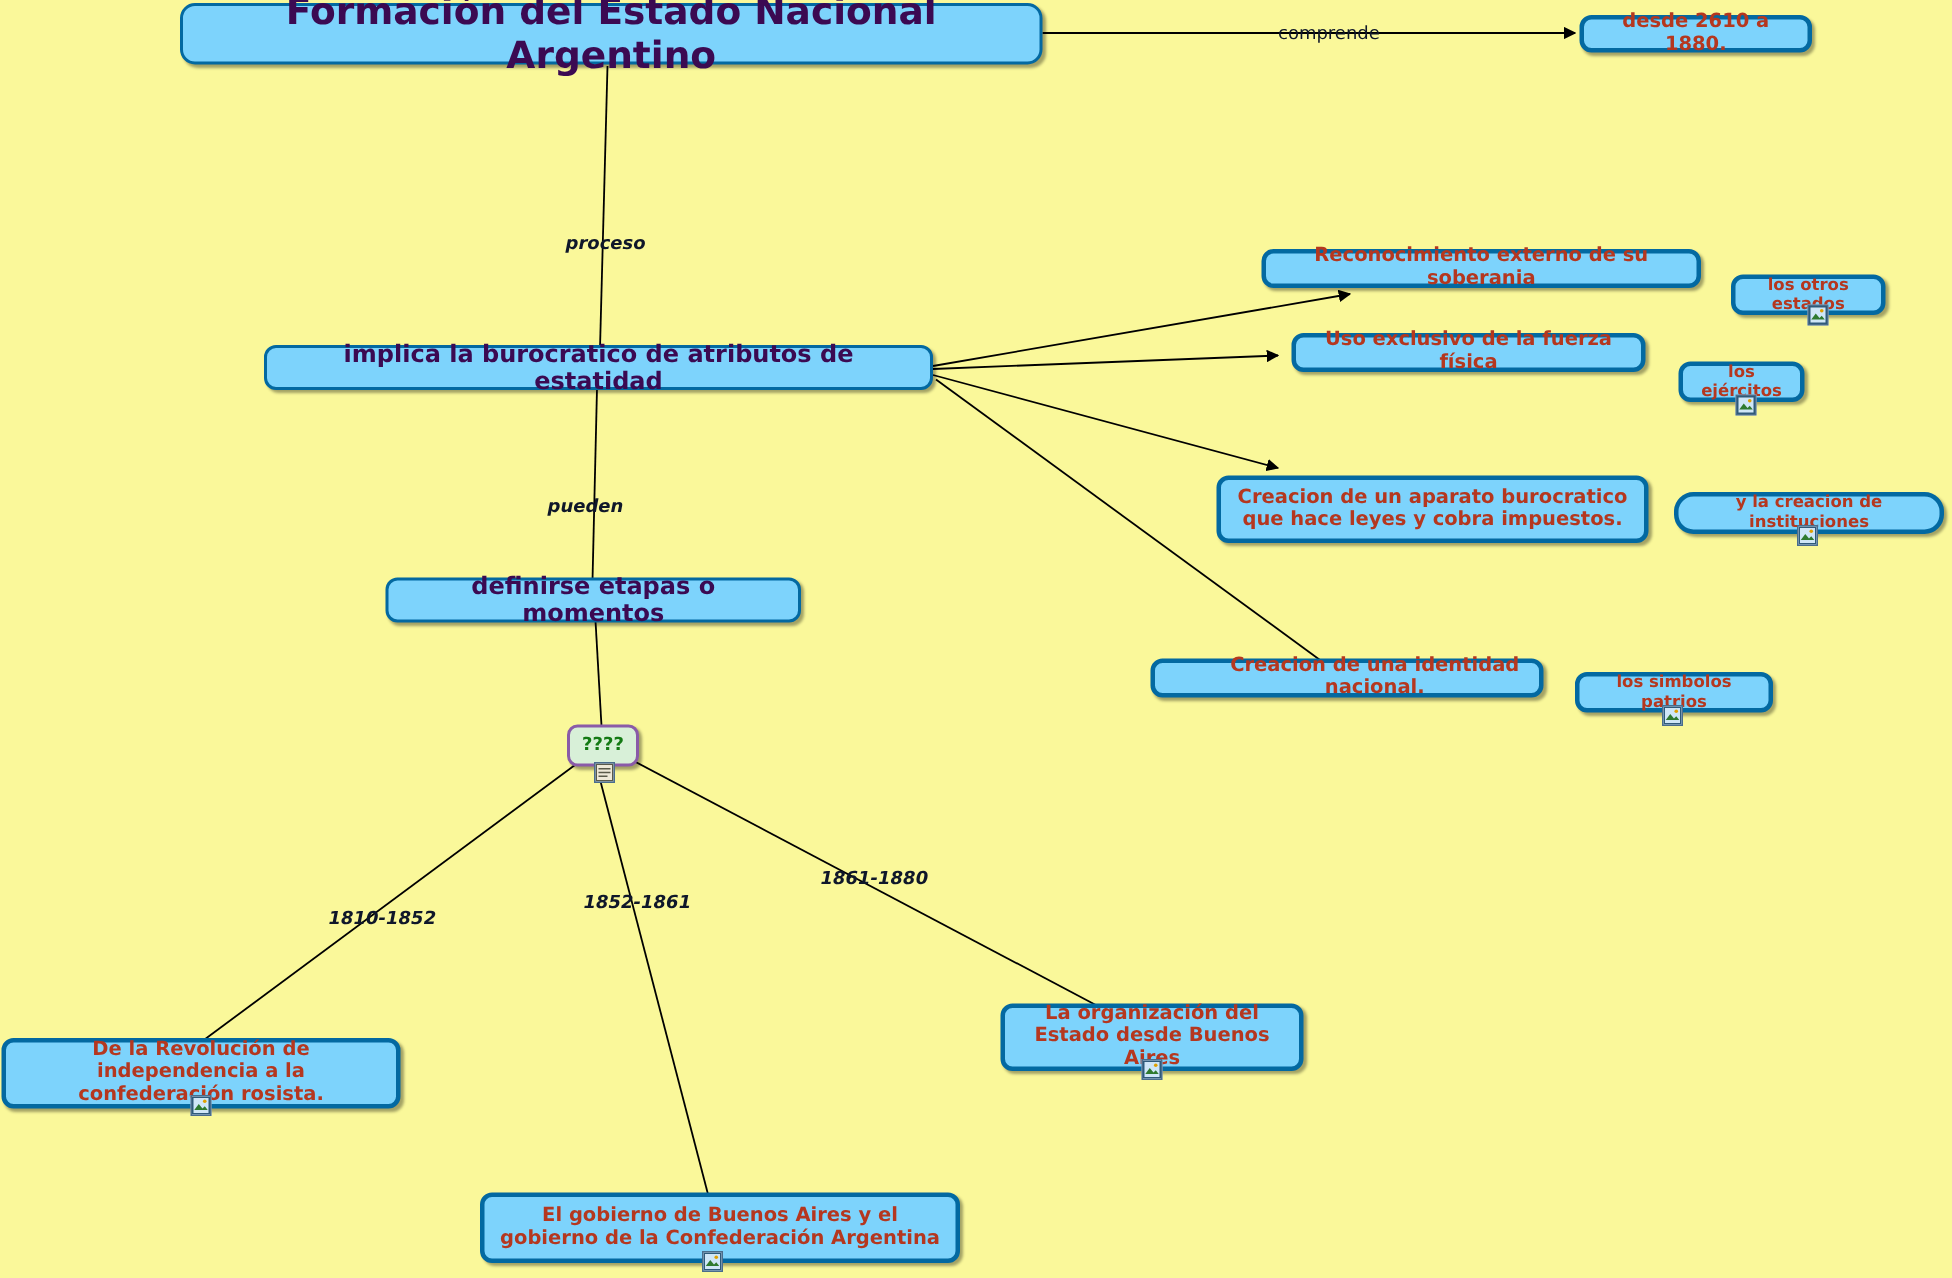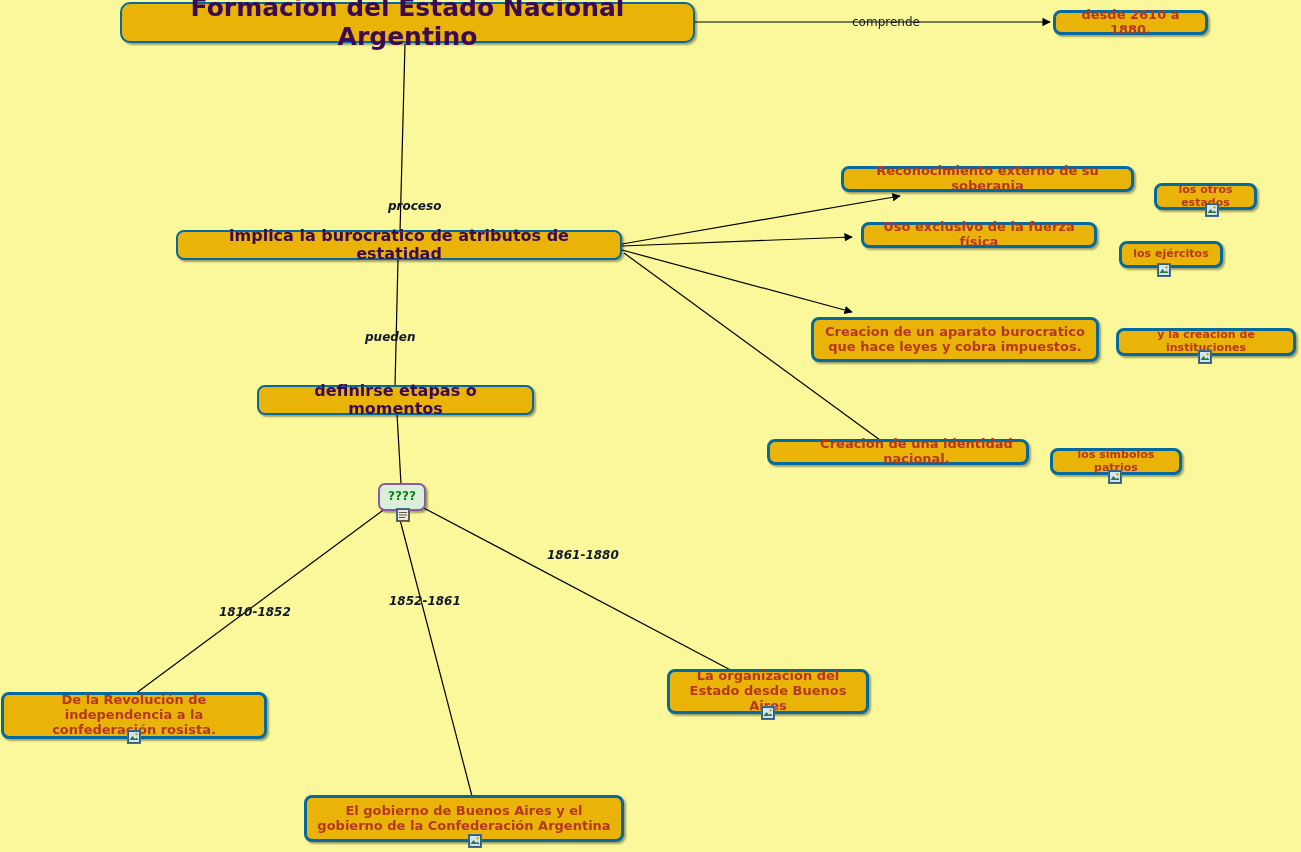--- a/index.html
+++ b/index.html
@@ -19,21 +19,21 @@
     position: absolute;
     left: 0;
     top: 0;
     width: 1301px;
     height: 852px;
     pointer-events: none;
   }
   .node {
     position: absolute;
     box-sizing: border-box;
-    background: #eab308;
+    background: #7dd3fc;
     border: 3px solid #0369a1;
     border-radius: 8px;
     color: #b5371f;
     font-weight: bold;
     text-align: center;
     display: flex;
     align-items: center;
     justify-content: center;
     box-shadow: 2px 2px 2px rgba(0,0,0,0.35);
     line-height: 1.15;
@@ -146,36 +146,36 @@
         <rect x="0.5" y="0.5" width="11" height="11" fill="#cfe6f7" stroke="#2f5a7a"></rect>
         <path d="M1.5 9 L4.5 5 L7 8 L8.5 6.5 L10.5 9 Z" fill="#2f7a2f"></path>
         <circle cx="8.5" cy="3.2" r="1.2" fill="#e0a000"></circle>
       </svg>
   </span>
 
   <div class="node mid" style="left:861px; top:222px; width:236px; height:26px;">
     <span>Uso exclusivo de la fuerza física</span>
   </div>
 
-  <div class="node small" style="left:1119px; top:241px; width:104px; height:27px;">
+  <div class="node small" style="left:1119px; top:241px; width:84px; height:27px;">
     <span>los ejércitos</span>
   </div>
   <span class="img-badge" style="left:1157px; top:263px;">
     <svg width="12" height="12" viewBox="0 0 12 12">
         <rect x="0.5" y="0.5" width="11" height="11" fill="#cfe6f7" stroke="#2f5a7a"></rect>
         <path d="M1.5 9 L4.5 5 L7 8 L8.5 6.5 L10.5 9 Z" fill="#2f7a2f"></path>
         <circle cx="8.5" cy="3.2" r="1.2" fill="#e0a000"></circle>
       </svg>
   </span>
 
   <div class="node mid" style="left:811px; top:317px; width:288px; height:45px;">
     <span>Creacion de un aparato burocratico que hace leyes y cobra impuestos.</span>
   </div>
 
-  <div class="node small" style="left:1116px; top:328px; width:180px; height:28px;">
+  <div class="node small" style="left:1116px; top:328px; width:180px; height:28px;border-radius:13px;">
     <span>y la creacion de instituciones</span>
   </div>
   <span class="img-badge" style="left:1198px; top:350px;">
     <svg width="12" height="12" viewBox="0 0 12 12">
         <rect x="0.5" y="0.5" width="11" height="11" fill="#cfe6f7" stroke="#2f5a7a"></rect>
         <path d="M1.5 9 L4.5 5 L7 8 L8.5 6.5 L10.5 9 Z" fill="#2f7a2f"></path>
         <circle cx="8.5" cy="3.2" r="1.2" fill="#e0a000"></circle>
       </svg>
   </span>
 
@@ -214,21 +214,21 @@
     <span>De la Revolución de independencia a la confederación rosista.</span>
   </div>
   <span class="img-badge" style="left:127px; top:730px;">
     <svg width="12" height="12" viewBox="0 0 12 12">
         <rect x="0.5" y="0.5" width="11" height="11" fill="#cfe6f7" stroke="#2f5a7a"></rect>
         <path d="M1.5 9 L4.5 5 L7 8 L8.5 6.5 L10.5 9 Z" fill="#2f7a2f"></path>
         <circle cx="8.5" cy="3.2" r="1.2" fill="#e0a000"></circle>
       </svg>
   </span>
 
-  <div class="node mid" style="left:304px; top:795px; width:320px; height:47px;">
+  <div class="node mid" style="left:320px; top:795px; width:320px; height:47px;">
     <span>El gobierno de Buenos Aires y el gobierno de la Confederación Argentina</span>
   </div>
   <span class="img-badge" style="left:468px; top:834px;">
     <svg width="12" height="12" viewBox="0 0 12 12">
         <rect x="0.5" y="0.5" width="11" height="11" fill="#cfe6f7" stroke="#2f5a7a"></rect>
         <path d="M1.5 9 L4.5 5 L7 8 L8.5 6.5 L10.5 9 Z" fill="#2f7a2f"></path>
         <circle cx="8.5" cy="3.2" r="1.2" fill="#e0a000"></circle>
       </svg>
   </span>
 
@@ -237,19 +237,19 @@
   </div>
   <span class="img-badge" style="left:761px; top:706px;">
     <svg width="12" height="12" viewBox="0 0 12 12">
         <rect x="0.5" y="0.5" width="11" height="11" fill="#cfe6f7" stroke="#2f5a7a"></rect>
         <path d="M1.5 9 L4.5 5 L7 8 L8.5 6.5 L10.5 9 Z" fill="#2f7a2f"></path>
         <circle cx="8.5" cy="3.2" r="1.2" fill="#e0a000"></circle>
       </svg>
   </span>
 
   <span class="edge-label plain" style="left:852px; top:15px;">comprende</span>
-  <span class="edge-label" style="left:388px; top:155px;margin-top:44px;">proceso</span>
+  <span class="edge-label" style="left:377px; top:155px;">proceso</span>
   <span class="edge-label" style="left:365px; top:330px;">pueden</span>
   <span class="edge-label" style="left:219px; top:605px;">1810-1852</span>
   <span class="edge-label" style="left:389px; top:594px;">1852-1861</span>
-  <span class="edge-label" style="left:547px; top:548px;">1861-1880</span>
+  <span class="edge-label" style="left:547px; top:578px;">1861-1880</span>
 
 </div>
 
 </body></html>

